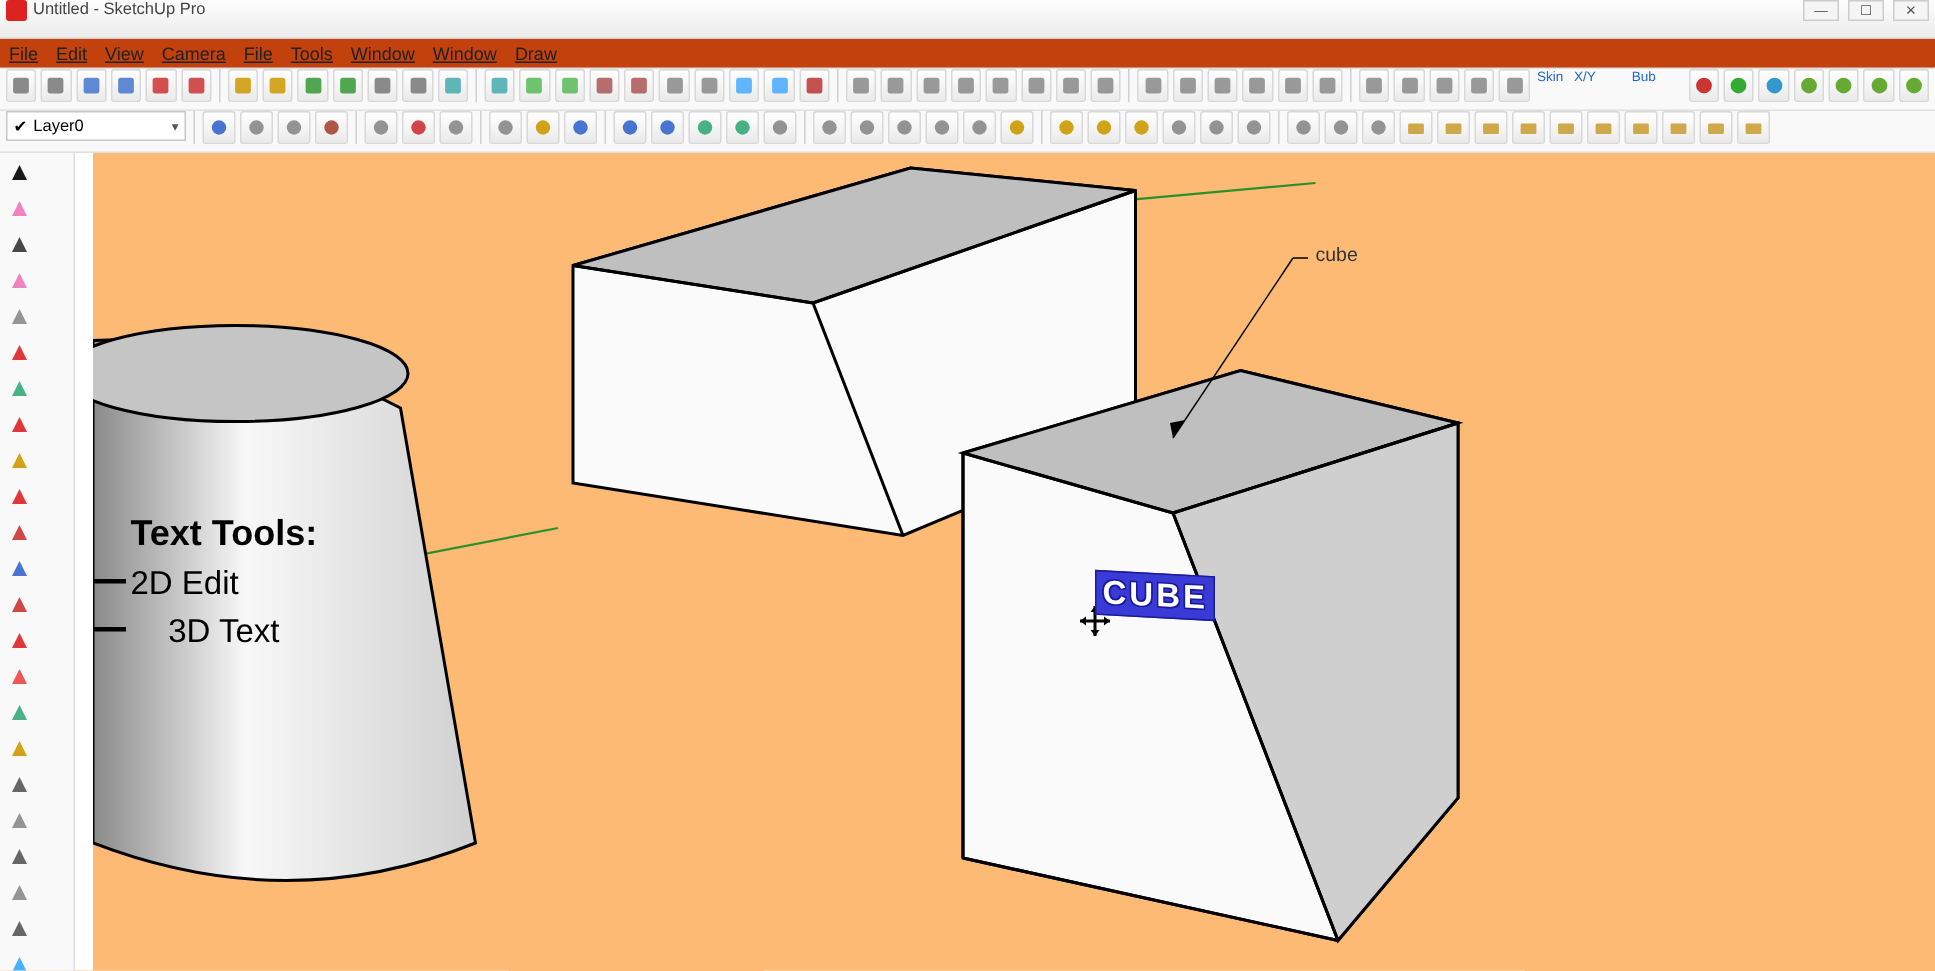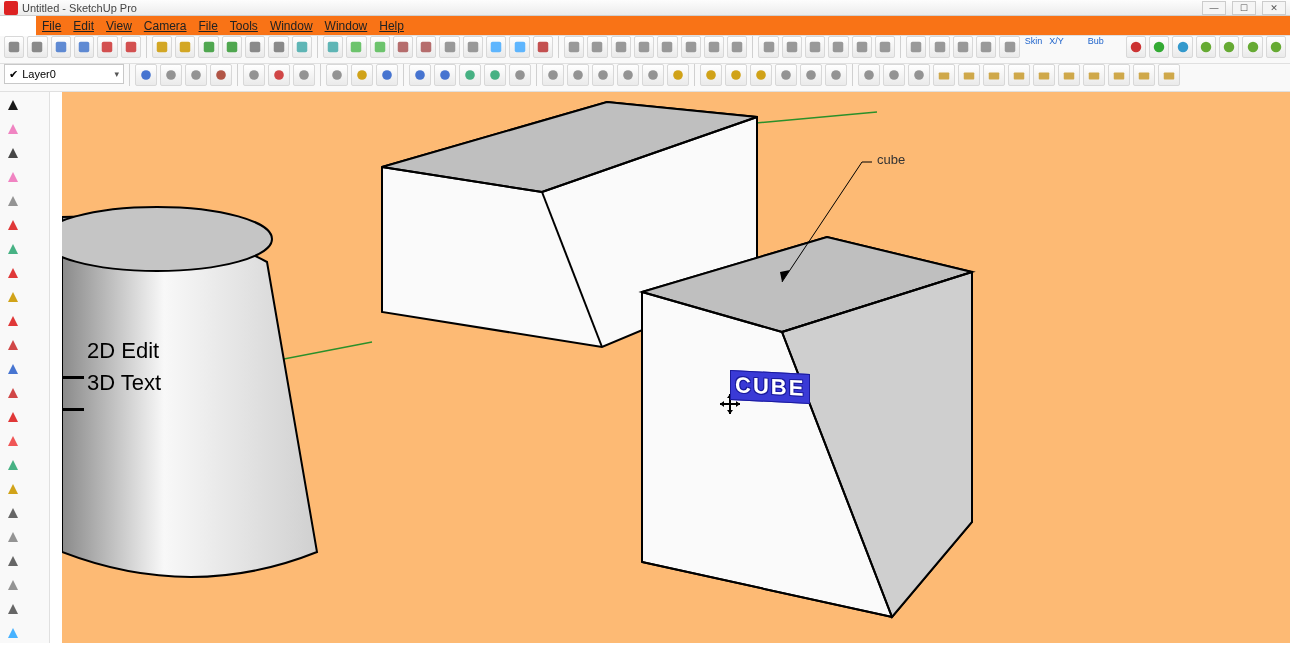--- a/index.html
+++ b/index.html
@@ -1,22 +1,22 @@
 <!DOCTYPE html>
 <html><head>
 <meta charset="utf-8">
 <style>
   * { box-sizing: border-box; margin: 0; padding: 0; font-family: "Segoe UI", Tahoma, sans-serif; }
   body { width: 1290px; height: 647px; background: #fff; overflow: hidden; user-select: none; }
-  .titlebar { height: 16px; background: linear-gradient(#fdfdfd,#ececec); display:flex; align-items:center; padding:0 4px; font-size:11px; color:#444; border-bottom:1px solid #d0d0d0;}
+  .titlebar { height: 26px; background: linear-gradient(#fdfdfd,#ececec); display:flex; align-items:flex-start; padding:0 4px; font-size:11px; color:#444; border-bottom:1px solid #d0d0d0;}
   .titlebar .icon { width:14px; height:14px; background:#d22; border-radius:2px; margin-right:4px;}
   .titlebar .spacer { flex:1; }
   .winbtns { display:flex; gap:6px; }
   .winbtn { width:24px; height:14px; border:1px solid #ccc; background:#f5f5f5; font-size:9px; line-height:12px; text-align:center; color:#555;}
-  .menubar { height:20px; background:#f97316; border-bottom:1px solid #e0e0e0; display:flex; align-items:center; padding:0 6px; font-size:12px; gap:12px;margin-left:36px;}
+  .menubar { height:20px; background:#c2410c; border-bottom:1px solid #e0e0e0; display:flex; align-items:center; padding:0 6px; font-size:12px; gap:12px;}
   .menubar span { color:#222; cursor:default; }
   .menubar span u { text-decoration: underline; }
   .toolbar-row { height:28px; background:#f9f9f9; border-bottom:1px solid #e0e0e0; display:flex; align-items:flex-start; padding:0 4px; gap:3px;}
   .tool { width:22px; height:22px; border:1px solid #d8d8d8; border-radius:2px; background:linear-gradient(#fff,#eaeaea); display:flex; align-items:center; justify-content:center; }
   .tool svg, .tool span { width:14px; height:14px; font-size:11px; }
   .layerbox { display:flex; align-items:center; background:#fff; border:1px solid #c8c8c8; height:20px; padding:0 4px; font-size:11px; min-width:120px; gap:4px; }
   .layerbox .caret { font-size:9px; color:#555; }
   .sep { width:1px; height:22px; background:#d0d0d0; margin:0 2px;}
   .content { position:relative; display:flex; height:calc(647px - 20px - 20px - 28px - 28px); }
   .left-tools { width:50px; background:#f9f9f9; border-right:1px solid #e0e0e0; display:flex; flex-wrap:wrap; align-content:flex-start; padding:2px; gap:2px;}
@@ -49,21 +49,21 @@
 
 <div class="menubar">
   <span><u>File</u></span>
   <span><u>Edit</u></span>
   <span><u>View</u></span>
   <span><u>Camera</u></span>
   <span><u>File</u></span>
   <span><u>Tools</u></span>
   <span><u>Window</u></span>
   <span><u>Window</u></span>
-  <span><u>Help</u></span>
+  <span><u>Draw</u></span>
 </div>
 
 <div class="toolbar-row" id="tb1">
     <div class="tool">
       <svg viewBox="0 0 16 16">
         <rect x="2" y="2" width="12" height="12" fill="#777" opacity="0.85" rx="2"></rect>
       </svg>
     </div>
     <div class="tool">
       <svg viewBox="0 0 16 16">
@@ -697,20 +697,21 @@
         <polygon points="0,-10 -3,-6 3,-6" fill="#000"></polygon>
         <polygon points="0,10 -3,6 3,6" fill="#000"></polygon>
       </g>
     </svg>
 
     <div class="leader-text" style="left:815px; top:60px;">cube</div>
 
     <div class="cube3dtext" style="left:668px; top:280px; transform:skewY(3deg);">CUBE</div>
 
     <div class="annotation" style="left:25px; top:240px;">
+      <div class="ann-title">Text Tools:</div>
       <div class="ann-item" style="margin-top:6px;">2D Edit</div>
-      <div class="ann-item" style="margin-top:6px;">3D Text</div>
+      <div class="ann-item" style="margin-top:6px;text-align:center;">3D Text</div>
     </div>
     <div class="ann-arrow" style="left:-11px; top:284px; width:33px;"></div>
     <div class="ann-arrow" style="left:-11px; top:316px; width:33px;"></div>
 
   </div>
 </div>
 
 </body></html>

